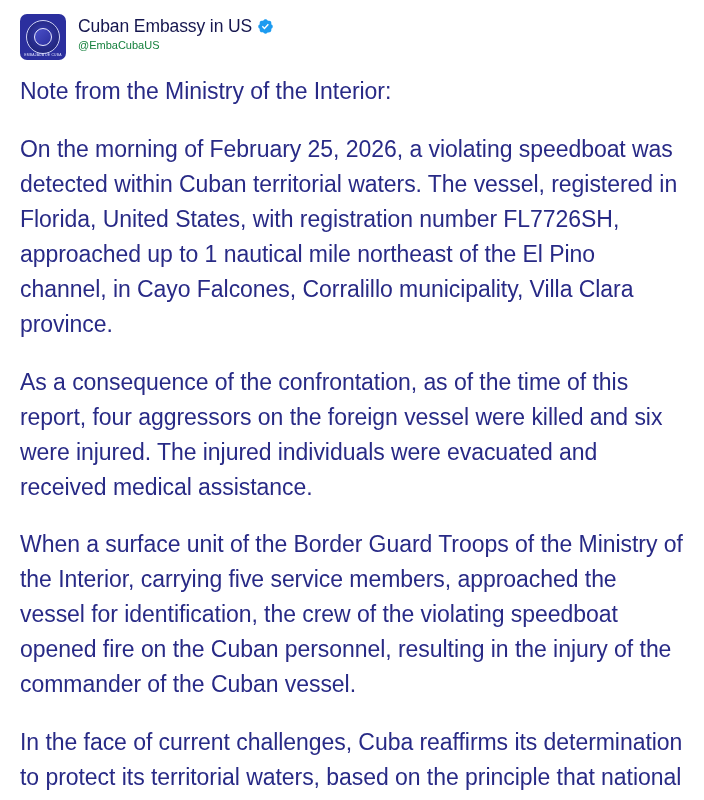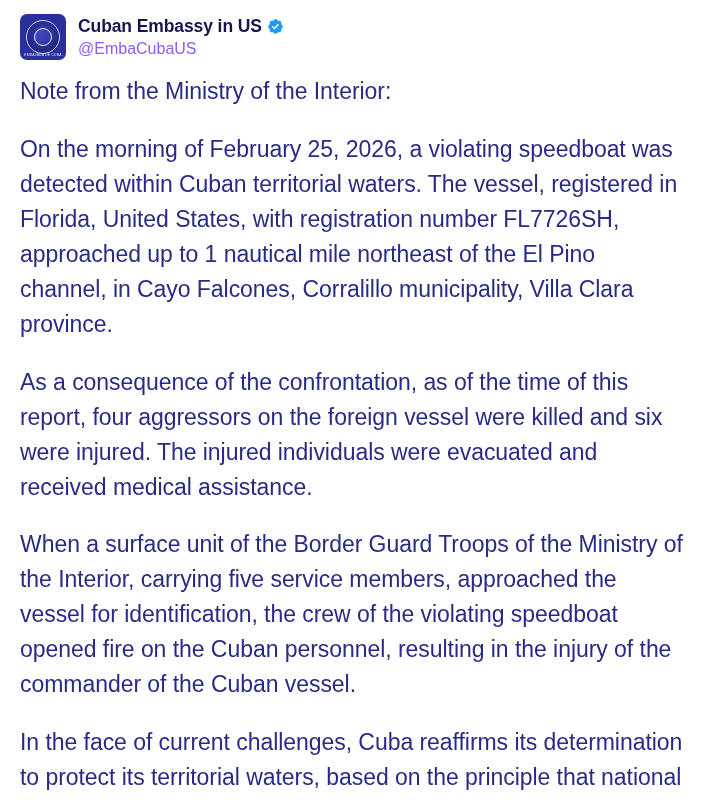--- a/index.html
+++ b/index.html
@@ -72,35 +72,35 @@
     justify-content: center;
     padding-top: 2px;
   }
   .name-row {
     display: flex;
     align-items: center;
     gap: 5px;
   }
   .display-name {
     font-size: 17.5px;
-    font-weight: bold;
+    font-weight: normal;
     color: #15164e;
     line-height: 1.2;
     letter-spacing: -0.1px;
   }
   .verified {
     width: 17px;
     height: 17px;
     display: inline-block;
     flex: 0 0 17px;
     line-height: 0;
   }
   .handle {
-    font-size: 16px;
-    color: #8b5cf6;
+    font-size: 11px;
+    color: #15803d;
     line-height: 1.35;
     margin-top: 1px;
   }
   .body {
     font-size: 23px;
     line-height: 1.52;
     color: #282a86;
     letter-spacing: -0.05px;
   }
   .body p {

